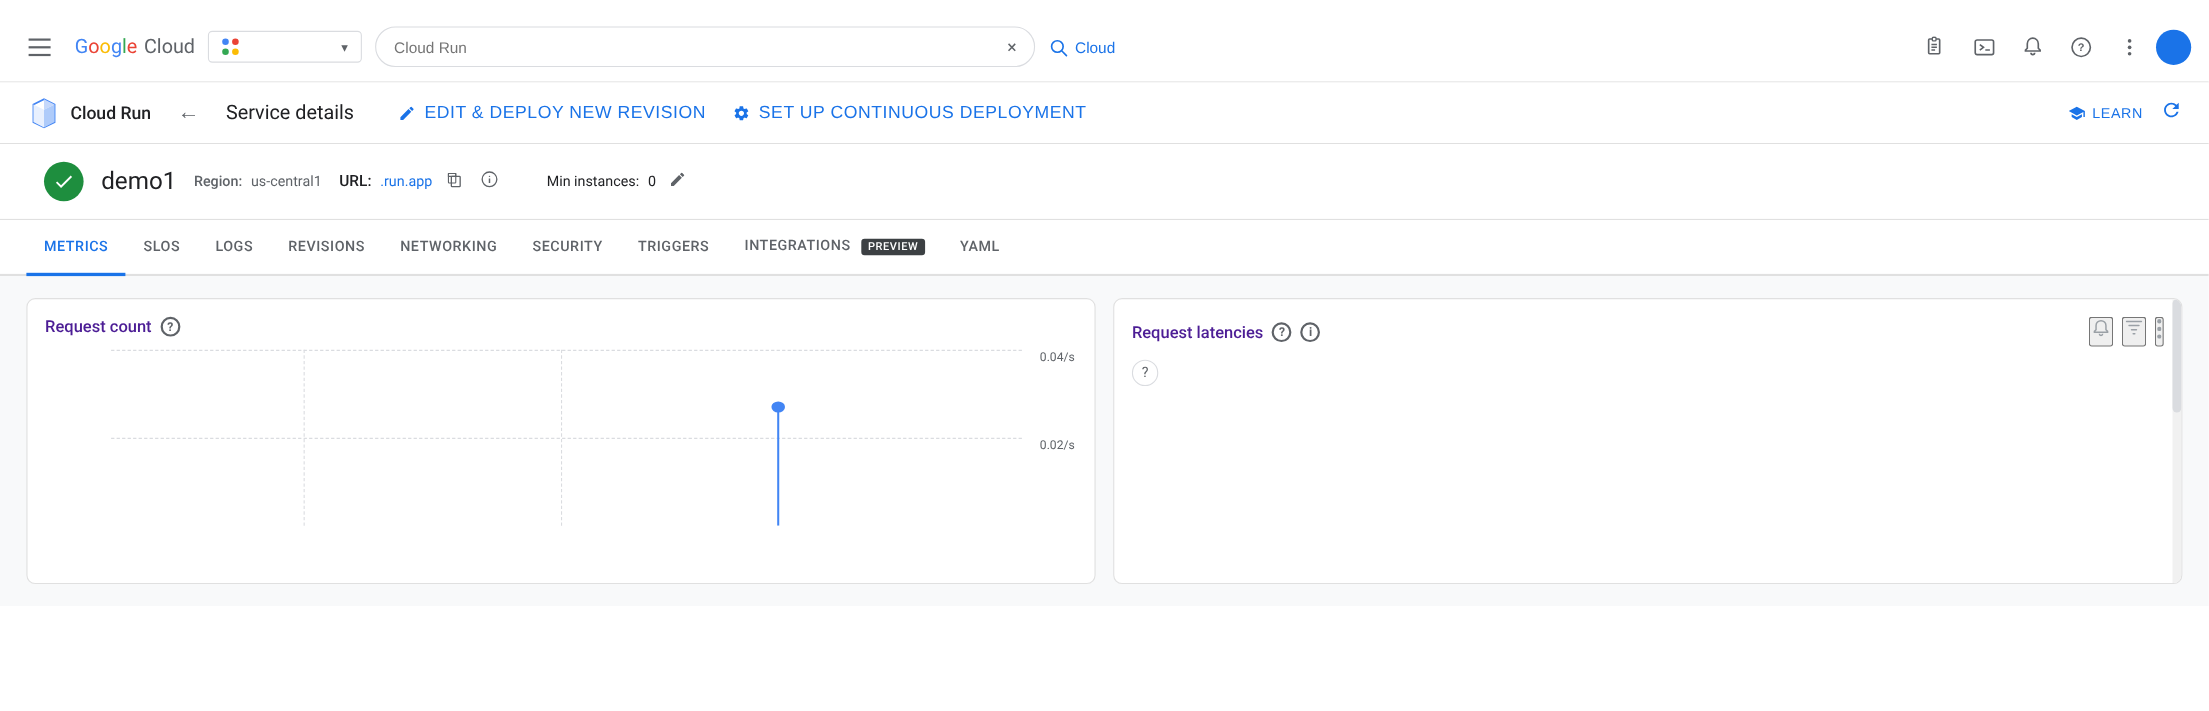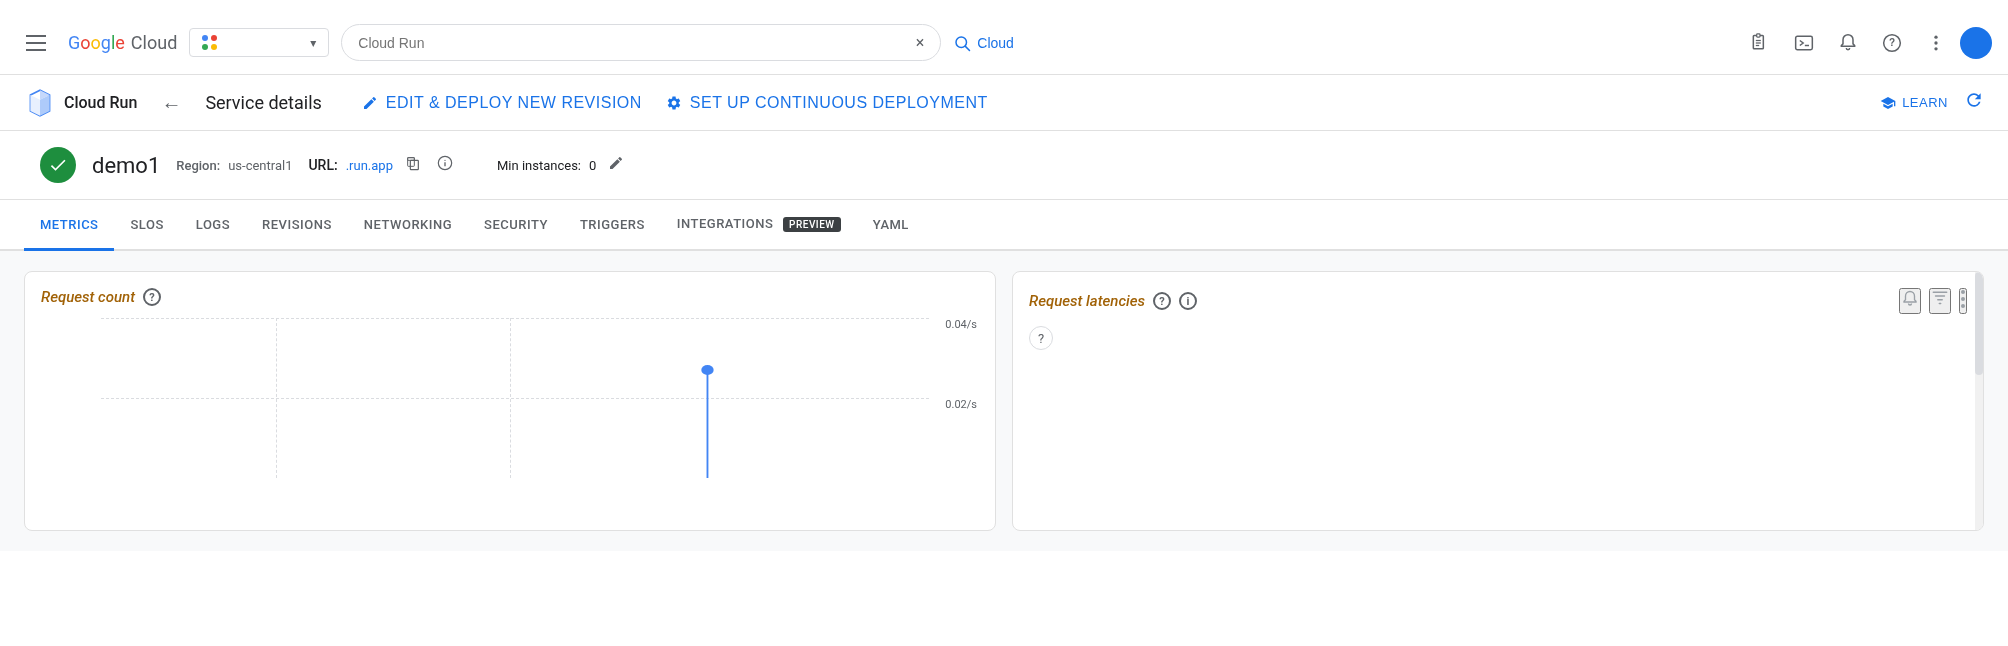--- a/index.html
+++ b/index.html
@@ -159,21 +159,21 @@
 
     
     .chart-panel {
       flex: 1; background: #fff; border: 1px solid #e0e0e0; border-radius: 8px;
       padding: 16px; margin-right: 16px; min-height: 220px; position: relative; overflow: hidden;
     }
     .chart-panel:last-child { margin-right: 0; }
     .chart-header {
       display: flex; align-items: center; gap: 8px; margin-bottom: 12px;
     }
-    .chart-title { font-size: 15px; font-weight: 500; color: #a16207; font-style: italic; }
+    .chart-title { font-size: 15px; font-weight: 500; color: #4c1d95; }
     .help-icon {
       width: 18px; height: 18px; border-radius: 50%; border: 2px solid #5f6368;
       display: flex; align-items: center; justify-content: center;
       font-size: 11px; color: #5f6368; font-weight: 700; cursor: pointer;
     }
     .info-icon {
       width: 18px; height: 18px; border-radius: 50%; border: 2px solid #5f6368;
       display: flex; align-items: center; justify-content: center;
       font-size: 11px; color: #5f6368; font-weight: 700; cursor: pointer;
     }

